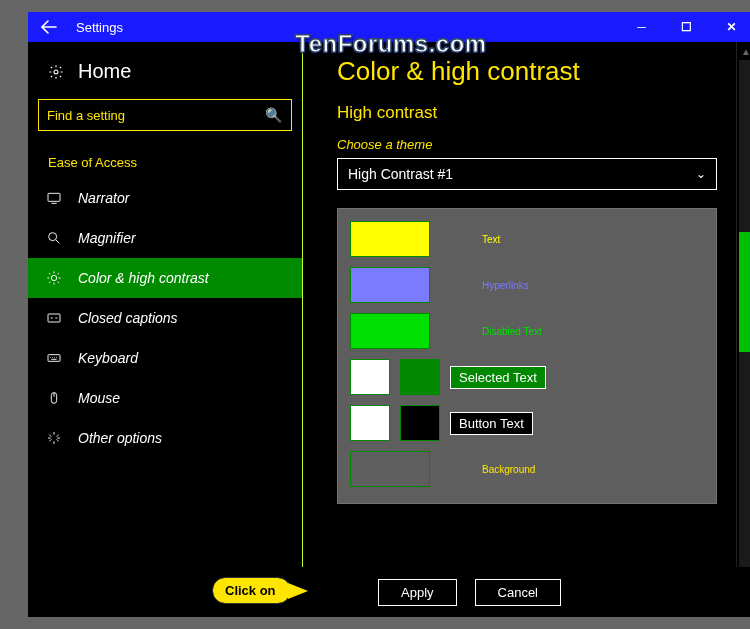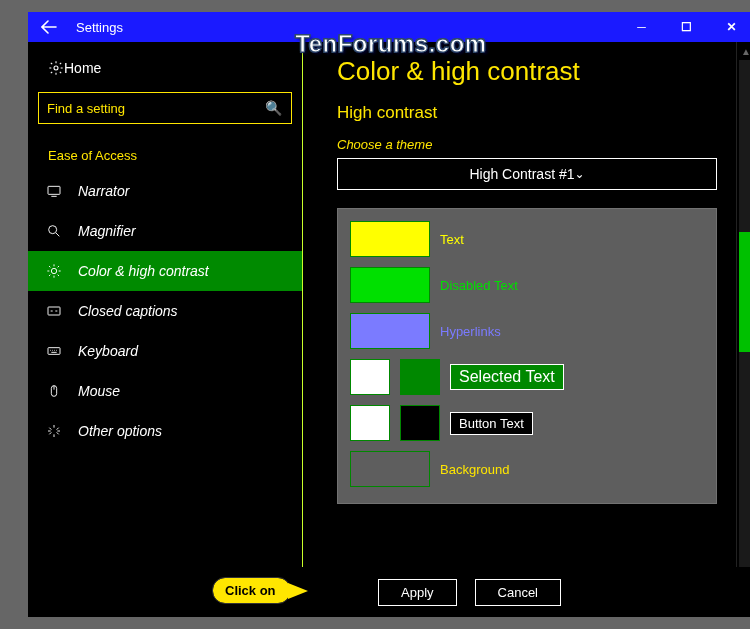--- a/index.html
+++ b/index.html
@@ -7,48 +7,48 @@
 .window { position:absolute; left:28px; top:12px; width:726px; height:605px; background:#000; color:#fff; display:flex; flex-direction:column; }
 .titlebar { background:#1a1aff; height:30px; display:flex; align-items:center; color:#fff; position:relative; }
 .back-btn { width:42px; height:30px; display:flex; align-items:center; justify-content:center; font-size:16px; }
 .title { font-size:13px; padding-left:6px; }
 .tb-right { margin-left:auto; display:flex; }
 .tb-btn { width:45px; height:30px; display:flex; align-items:center; justify-content:center; font-size:12px; font-weight:bold; }
 .watermark { position:absolute; top:18px; left:50%; transform:translateX(-50%); font-size:24px; font-weight:bold; color:#fff; -webkit-text-stroke:1px #304a6b; text-shadow: 2px 2px 3px rgba(0,0,80,.6), -1px -1px 0 #304a6b, 1px -1px 0 #304a6b, -1px 1px 0 #304a6b; z-index:50; pointer-events:none; letter-spacing:.5px; }
 .body { display:flex; flex:1; overflow:hidden; }
 .sidebar { width:275px; background:#000; border-right:1px solid #c9ff2a; display:flex; flex-direction:column; position:relative; }
 .sb-top { padding:10px 10px 0 10px; }
-.home-row { display:flex; padding:8px 10px 12px 10px; color:#fff; font-size:14px; }
+.home-row { display:flex; align-items:center; gap:14px; padding:8px 10px 12px 10px; color:#fff; font-size:20px; }
 .icon { width:16px; height:16px; display:inline-flex; align-items:center; justify-content:center; }
 .search-wrap { margin:4px 0 14px 0; border:1px solid #ffe600; height:32px; display:flex; align-items:center; padding:0 8px; }
 .search-input { flex:1; background:transparent; border:none; outline:none; color:#ffe600; font-size:13px; }
 .search-input::placeholder { color:#ffe600; }
 .search-ico { color:#ffe600; font-size:14px; }
 .section-label { color:#ffe600; font-size:13px; padding:10px 20px 6px 20px; }
 .nav { display:flex; flex-direction:column; padding-top:2px; }
 .nav-item { display:flex; align-items:center; gap:16px; padding:12px 18px; font-size:14px; color:#fff;font-style:italic; }
 .nav-item.selected { background:#008a00; }
 .nav-item .icon svg { stroke:#fff; fill:none; stroke-width:1.4; }
 .content { flex:1; position:relative; color:#fff; display:flex; }
 .content-inner { flex:1; padding:14px 8px 0 34px; display:flex; flex-direction:column; overflow:hidden; }
 .scroll-rail { width:18px; background:#000; position:relative; border-left:1px solid #222; }
 .scroll-track { position:absolute; left:2px; top:18px; bottom:18px; width:14px; background:#1a1a1a; }
 .scroll-thumb { position:absolute; left:2px; top:190px; height:120px; width:14px; background:#00c000; }
 .scroll-arrow { position:absolute; left:0; width:18px; height:18px; color:#666; font-size:10px; display:flex; align-items:center; justify-content:center; }
 .h1 { color:#ffe600; font-size:26px; font-weight:400; margin-bottom:16px; }
 .h2 { color:#ffe600; font-size:17px; font-weight:400; margin-bottom:14px; }
 .lbl { color:#ffe600; font-size:13px; margin-bottom:6px;font-style:italic; }
-.select { width:380px; height:32px; border:1px solid #fff; background:#000; color:#fff; display:flex; align-items:center; justify-content:center; padding:0 10px; font-size:14px; margin-bottom:18px; }
+.select { width:380px; height:32px; border:1px solid #fff; background:#000; color:#fff; display:flex; align-items:center; justify-content:space-between; padding:0 10px; font-size:14px; margin-bottom:18px; }
 .select .chev { font-size:12px; }
 .palette { width:380px; background:#5e5e5e; border:1px solid #727272; padding:12px 12px 6px 12px; }
 .prow { display:flex; align-items:center; margin-bottom:10px; gap:10px; }
 .swatch { width:80px; height:36px; border:1px solid #008800; }
 .small-swatch { width:40px; height:36px; border:1px solid #008800; }
-.prow-label { font-size:13px; }
-.sel-badge { background:#008800; color:#fff; padding:3px 8px; font-size:16px; border:1px solid #fff; }
+.prow-label { font-size:10px;margin-left:42px; }
+.sel-badge { background:#008800; color:#fff; padding:3px 8px; font-size:13px; border:1px solid #fff; }
 .btn-badge { background:#000; color:#fff; padding:3px 8px; font-size:13px; border:1px solid #fff; }
 .footer { position:absolute; left:0; right:0; bottom:0; height:50px; background:#000; display:flex; align-items:center; padding-left:310px; gap:18px;margin-left:40px; }
 .btn { border:1px solid #fff; padding:5px 22px; color:#fff; font-size:13px; background:#000; }
 .callout { position:absolute; left:185px; bottom:14px; background:#ffe600; color:#000; font-weight:bold; font-size:13px; padding:5px 14px 5px 12px; border-radius:12px; outline:1px solid #333; z-index:10; }
 .callout::after { content:""; position:absolute; right:-18px; top:50%; transform:translateY(-50%); width:0; height:0; border-left:20px solid #ffe600; border-top:8px solid transparent; border-bottom:8px solid transparent; }
 </style>
 </head>
 <body>
 
 <div class="window">
@@ -163,26 +163,26 @@
           <span>High Contrast #1</span>
           <span class="chev">⌄</span>
         </div>
 
         <div class="palette">
           <div class="prow">
             <div class="swatch" style="background:#ffff00"></div>
             <span class="prow-label" style="color:#ffff00">Text</span>
           </div>
           <div class="prow">
+            <div class="swatch" style="background:#7b7bff"></div>
+            <span class="prow-label" style="color:#7b7bff">Hyperlinks</span>
+          </div>
+          <div class="prow">
             <div class="swatch" style="background:#00e000"></div>
             <span class="prow-label" style="color:#00e000">Disabled Text</span>
-          </div>
-          <div class="prow">
-            <div class="swatch" style="background:#7b7bff"></div>
-            <span class="prow-label" style="color:#7b7bff">Hyperlinks</span>
           </div>
           <div class="prow">
             <div class="small-swatch" style="background:#ffffff"></div>
             <div class="small-swatch" style="background:#008800"></div>
             <span class="sel-badge">Selected Text</span>
           </div>
           <div class="prow">
             <div class="small-swatch" style="background:#ffffff"></div>
             <div class="small-swatch" style="background:#000000"></div>
             <span class="btn-badge">Button Text</span>

